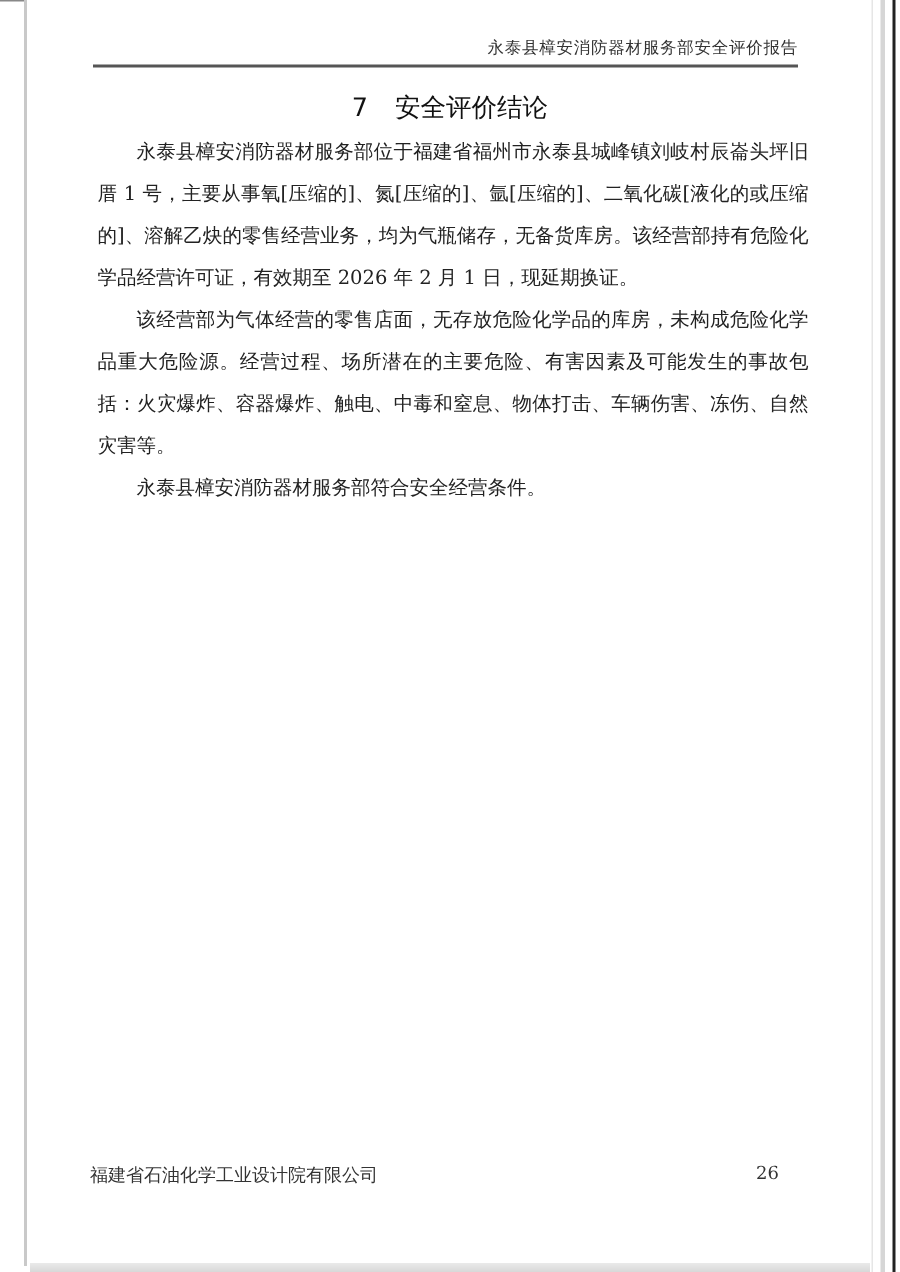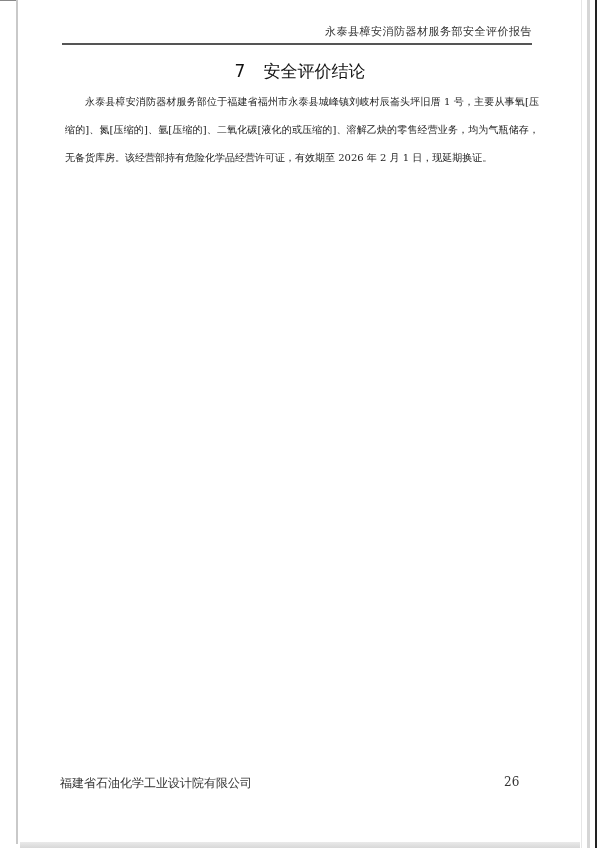--- a/index.html
+++ b/index.html
@@ -92,21 +92,21 @@
       color: #111;
     }
     .section-title .num {
       margin-right: 18px;
     }
     .body {
       position: absolute;
       left: 65px;
       top: 88px;
       width: 474px;
-      font-size: 10px;
+      font-size: 13px;
       line-height: 28px;
       text-align: justify;
       color: #222;
     }
     .body p {
       margin: 0;
       text-indent: 2em;
     }
     .footer-company {
       position: absolute;
@@ -135,16 +135,18 @@
 
 <div class="header">永泰县樟安消防器材服务部安全评价报告</div>
 <div class="header-rule"></div>
 
 <div class="section-title">
   <span class="num">7</span><span>安全评价结论</span>
 </div>
 
 <div class="body">
   <p>永泰县樟安消防器材服务部位于福建省福州市永泰县城峰镇刘岐村辰崙头坪旧厝 1 号，主要从事氧[压缩的]、氮[压缩的]、氩[压缩的]、二氧化碳[液化的或压缩的]、溶解乙炔的零售经营业务，均为气瓶储存，无备货库房。该经营部持有危险化学品经营许可证，有效期至 2026 年 2 月 1 日，现延期换证。</p>
+  <p>该经营部为气体经营的零售店面，无存放危险化学品的库房，未构成危险化学品重大危险源。经营过程、场所潜在的主要危险、有害因素及可能发生的事故包括：火灾爆炸、容器爆炸、触电、中毒和窒息、物体打击、车辆伤害、冻伤、自然灾害等。</p>
+  <p>永泰县樟安消防器材服务部符合安全经营条件。</p>
 </div>
 
 <div class="footer-company">福建省石油化学工业设计院有限公司</div>
 <div class="footer-page">26</div>
 
 </body></html>

